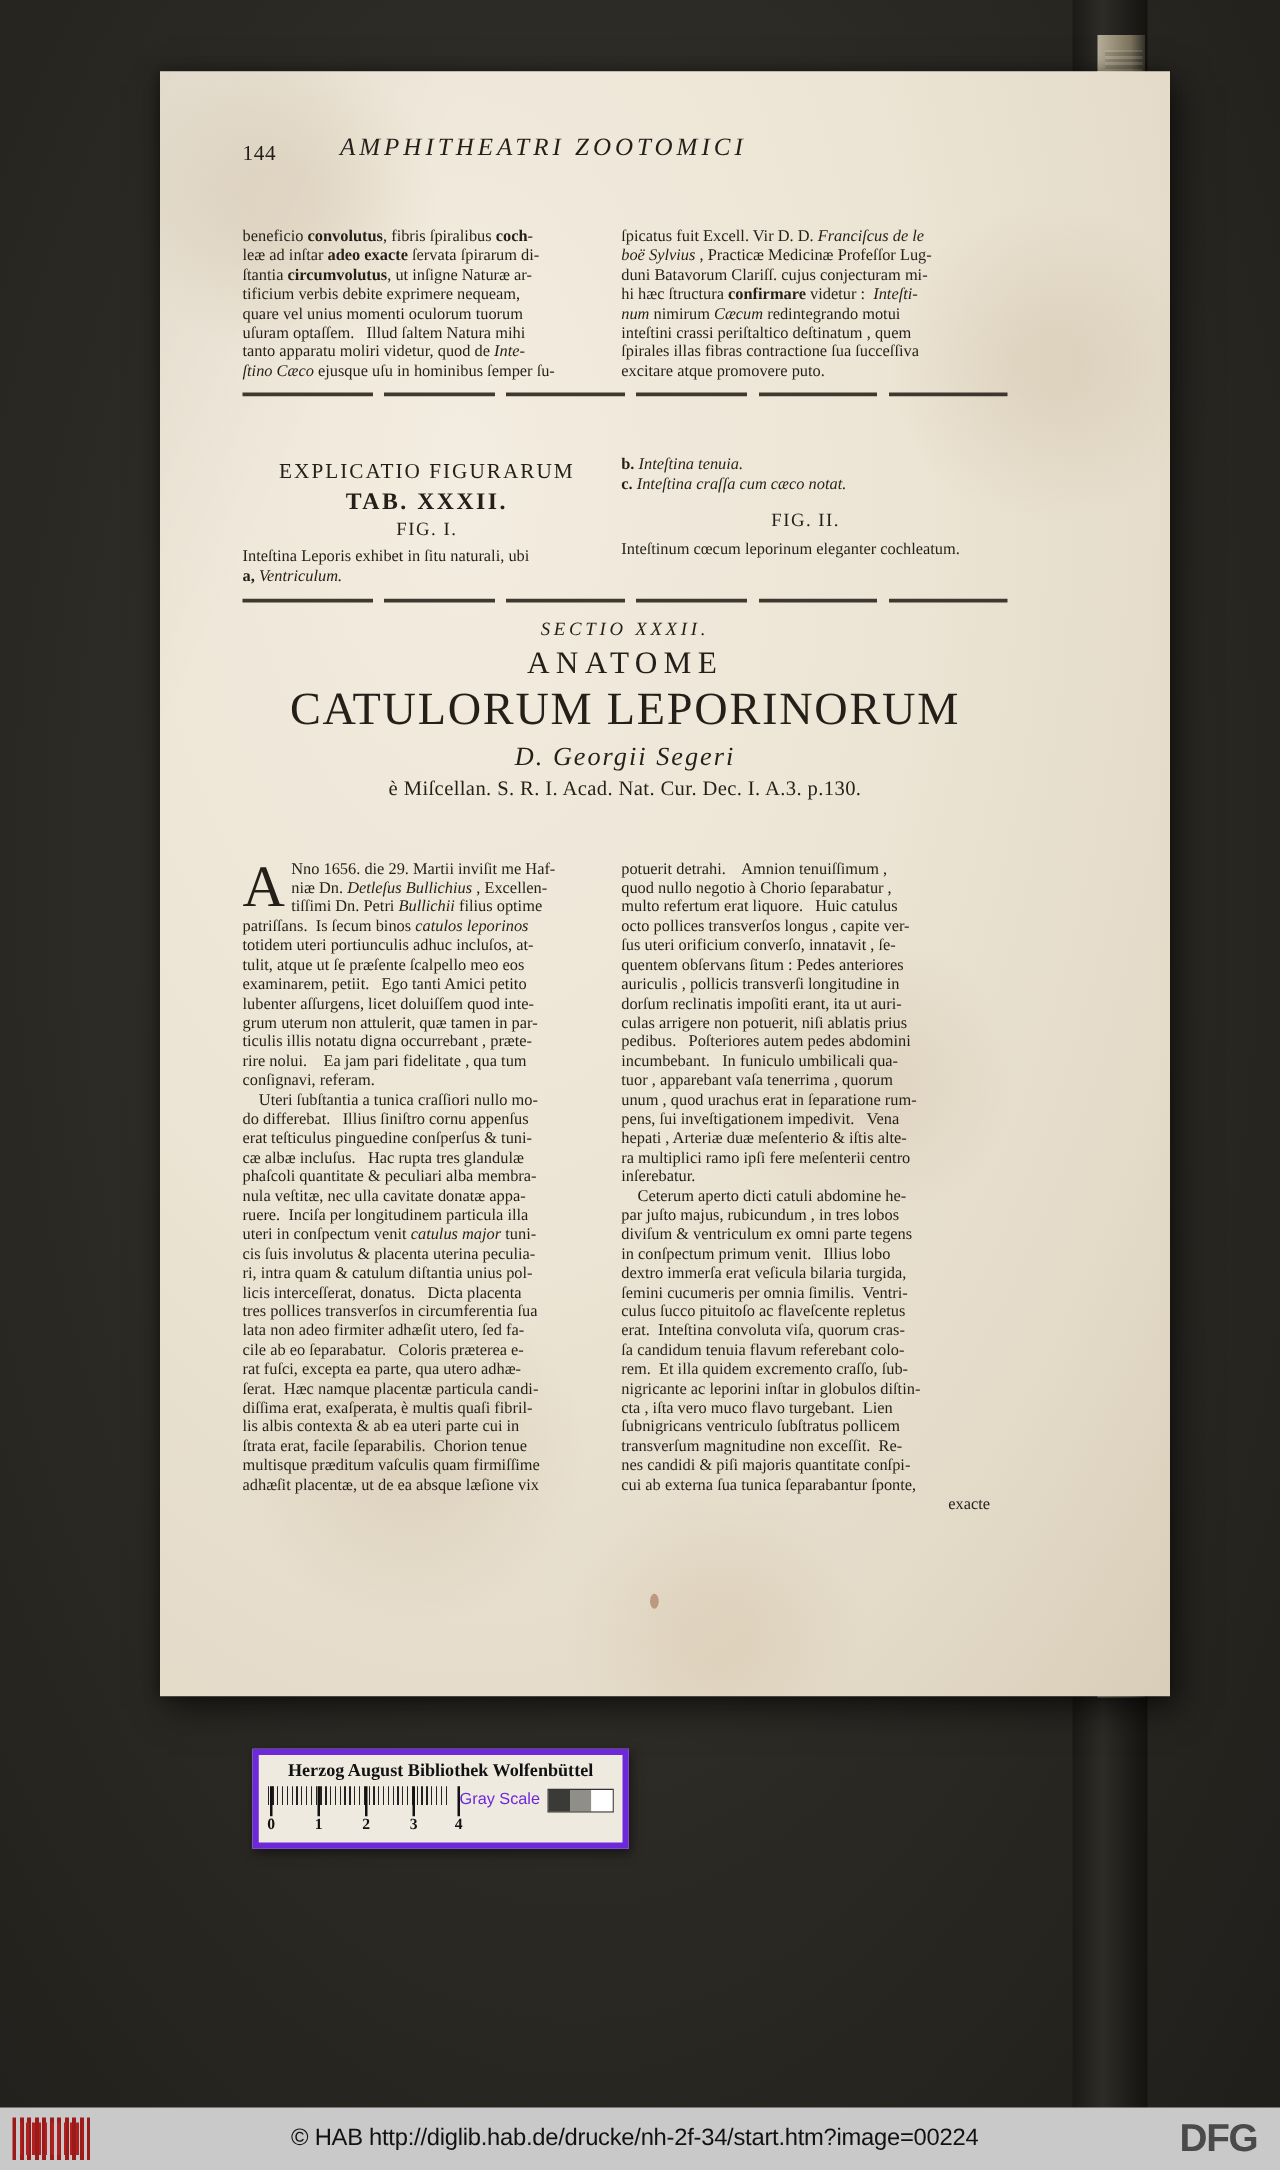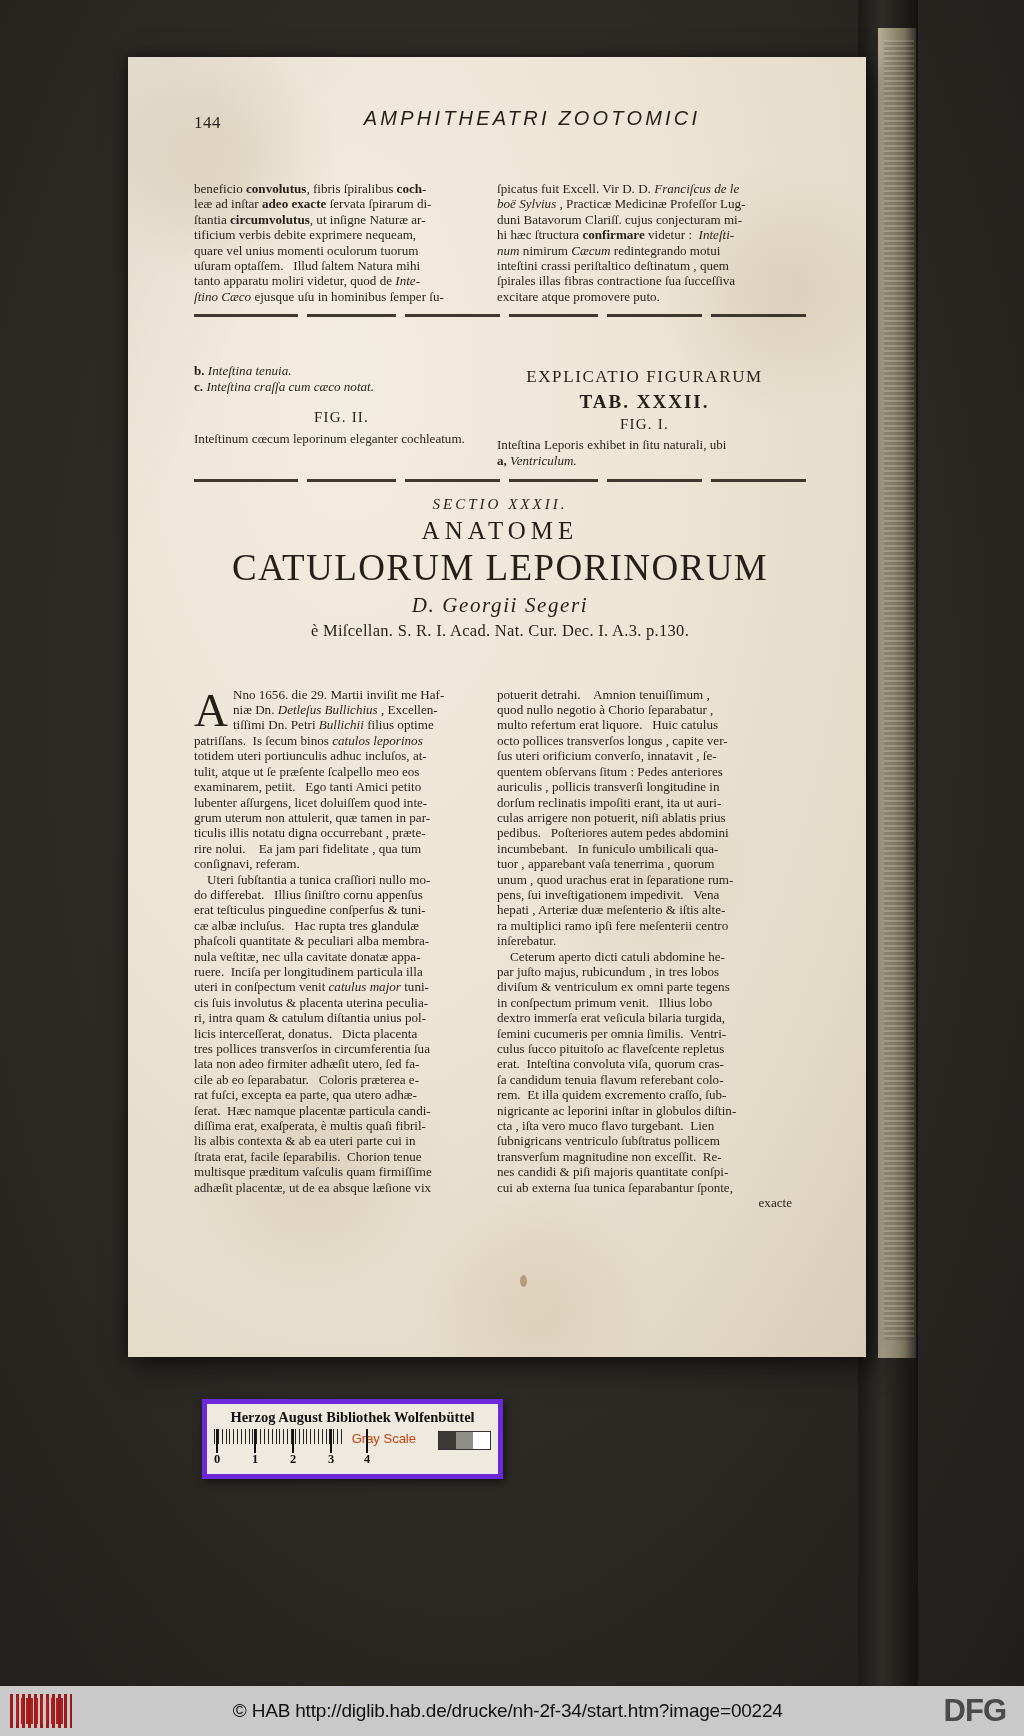--- a/index.html
+++ b/index.html
@@ -28,21 +28,21 @@
   }
   #edge-ribs{
     position:absolute;left:884px;top:40px;width:30px;height:1300px;
     background:repeating-linear-gradient(180deg,
       rgba(255,255,255,.10) 0px, rgba(255,255,255,.10) 2px,
       rgba(0,0,0,.10) 2px, rgba(0,0,0,.10) 5px);
   }
 
   
   #page{
-    position:absolute;left:128px;top:57px;width:738px;height:1300px;
+    position:absolute;left:128px;top:57px;width:808px;height:1300px;
     background:
       linear-gradient(115deg, rgba(0,0,0,.05) 0%, rgba(0,0,0,0) 18%),
       radial-gradient(ellipse at 30% 25%, #f3ece0 0%, #ece4d4 45%, #e3dac8 78%, #d8cdb8 100%);
     box-shadow: 6px 10px 26px rgba(0,0,0,.55), -2px 0 10px rgba(0,0,0,.35);
   }
   #page-foxing{
     position:absolute;inset:0;pointer-events:none;
     background:
       radial-gradient(circle at 12% 8%,  rgba(160,130,85,.14) 0 2%, rgba(0,0,0,0) 9%),
       radial-gradient(circle at 88% 18%, rgba(150,120,80,.12) 0 2%, rgba(0,0,0,0) 10%),
@@ -61,23 +61,23 @@
   .ink{color:#241f18;}
   #content{position:absolute;left:66px;top:50px;width:612px;}
 
   
   .runhead{position:relative;height:28px;margin-bottom:4px;}
   .folio{
     position:absolute;left:0;top:6px;
     font-size:17px;letter-spacing:.5px;font-family:"Liberation Serif",serif;
   }
   .runtitle{
-    position:absolute;left:78px;top:0;width:520px;text-align:center;
+    position:absolute;left:78px;top:0;width:520px;
     font-style:italic;font-size:20px;letter-spacing:3.2px;
-    font-family:Liberation Sans, sans-serif;
+    font-family:Liberation Serif, serif;
   }
 
   
   .cols{display:flex;gap:8px;margin-top:46px;}
   .col{width:295px;}
   .body-t{
     font-size:13.1px;line-height:15.4px;
     text-align:justify;text-justify:inter-word;
     hyphens:none;
   }
@@ -160,22 +160,22 @@
     background:
       repeating-linear-gradient(90deg,#222 0 1px, rgba(0,0,0,0) 1px 3.85px);
   }
   .bigtick{position:absolute;top:0;width:1.5px;height:24px;background:#111;}
   #ruler-nums{position:absolute;top:23px;left:0;width:155px;height:14px;}
   .rnum{
     position:absolute;font-family:"Liberation Serif",serif;font-weight:bold;
     font-size:12.5px;color:#111;transform:translateX(-50%);
   }
   #gs-label{
-    font-family:"Liberation Sans",sans-serif;font-size:13px;color:#c2410c;
-    margin:2px 16px 0 8px;white-space:nowrap;
+    font-family:"Liberation Sans",sans-serif;font-size:13px;color:#6d28d9;
+    margin:2px 0 0 8px;white-space:nowrap;
   }
   #gs-patches{display:flex;margin:2px 0 0 6px;border:1px solid #333;}
   .gsp{width:17px;height:17px;}
 
   
   #footer{
     position:absolute;left:0;top:1686px;width:1024px;height:50px;
     background:#c9c9c9;display:flex;align-items:center;
   }
   #hab-mark{
@@ -224,41 +224,41 @@
         <div class="body-t">beneficio <b>convolutus</b>, fibris ſpiralibus <b>coch</b>-<br>leæ ad inſtar <b>adeo exacte</b> ſervata ſpirarum di-<br>ſtantia <b>circumvolutus</b>, ut inſigne Naturæ ar-<br>tificium verbis debite exprimere nequeam,<br>quare vel unius momenti oculorum tuorum<br>uſuram optaſſem.&nbsp;&nbsp; Illud ſaltem Natura mihi<br>tanto apparatu moliri videtur, quod de <i>Inte-</i><br><i>ſtino Cæco</i> ejusque uſu in hominibus ſemper ſu-</div>
       </div>
       <div class="col">
         <div class="body-t">ſpicatus fuit Excell. Vir D. D. <i>Franciſcus de le</i><br><i>boë Sylvius</i> , Practicæ Medicinæ Profeſſor Lug-<br>duni Batavorum Clariſſ. cujus conjecturam mi-<br>hi hæc ſtructura <b>confirmare</b> videtur :&nbsp; <i>Inteſti-</i><br><i>num</i> nimirum <i>Cæcum</i> redintegrando motui<br>inteſtini crassi periſtaltico deſtinatum , quem<br>ſpirales illas fibras contractione ſua ſucceſſiva<br>excitare atque promovere puto.</div>
       </div>
     </div>
 
     <div class="rule"></div>
 
     <div class="cols">
+      <div class="col">
+        <div class="explic-head">EXPLICATIO FIGURARUM</div>
+        <div class="tab-line">TAB.  XXXII.</div>
+        <div class="fig-line">FIG. I.</div>
+        <div class="fig-cap">Inteſtina Leporis exhibet in ſitu naturali, ubi</div>
+        <div class="keyitem">
+          <span class="kl">a,</span>
+          <i>Ventriculum.</i>
+        </div>
+      </div>
       <div class="col">
         <div class="keyitem">
           <span class="kl">b.</span>
           <i>Inteſtina tenuia.</i>
         </div>
         <div class="keyitem">
           <span class="kl">c.</span>
           <i>Inteſtina craſſa cum cæco notat.</i>
         </div>
         <div class="fig2-line">FIG. II.</div>
         <div class="fig2-cap">Inteſtinum cœcum leporinum eleganter cochleatum.</div>
-      </div>
-      <div class="col">
-        <div class="explic-head">EXPLICATIO FIGURARUM</div>
-        <div class="tab-line">TAB.  XXXII.</div>
-        <div class="fig-line">FIG. I.</div>
-        <div class="fig-cap">Inteſtina Leporis exhibet in ſitu naturali, ubi</div>
-        <div class="keyitem">
-          <span class="kl">a,</span>
-          <i>Ventriculum.</i>
-        </div>
       </div>
     </div>
 
     <div class="rule"></div>
 
     <div>
       <div class="sectio">SECTIO XXXII.</div>
       <div class="anatome">ANATOME</div>
       <div class="bigtitle">CATULORUM LEPORINORUM</div>
       <div class="author">D.  Georgii  Segeri</div>

